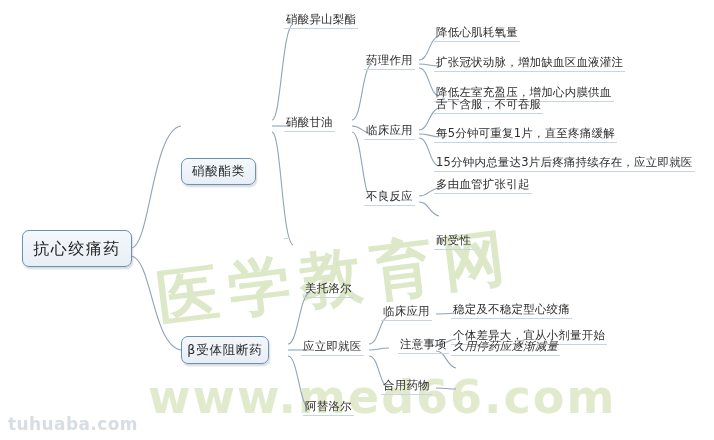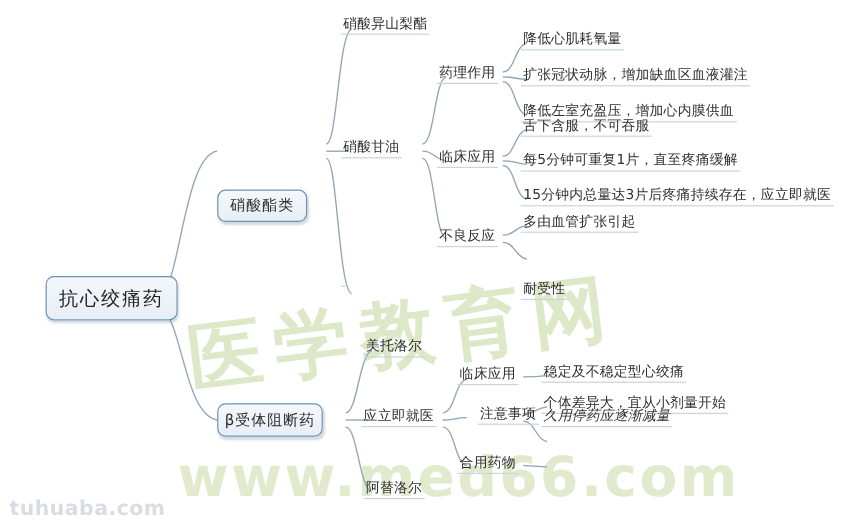--- a/index.html
+++ b/index.html
@@ -71,21 +71,20 @@
     box-shadow: 1px 2px 2px rgba(110,130,150,0.30);
     display: flex;
     align-items: center;
     justify-content: center;
     box-sizing: border-box;
   }
   .root {
     font-size: 16px;
     letter-spacing: 1.5px;
     color: #222;
-    margin-left: 16px;
   }
   .lvl1 {
     font-size: 12.5px;
     letter-spacing: 0.8px;
   }
   
   .leaf {
     font-size: 11.5px;
     color: #2e2e2e;
     border-bottom: 1px solid #c8d4de;

